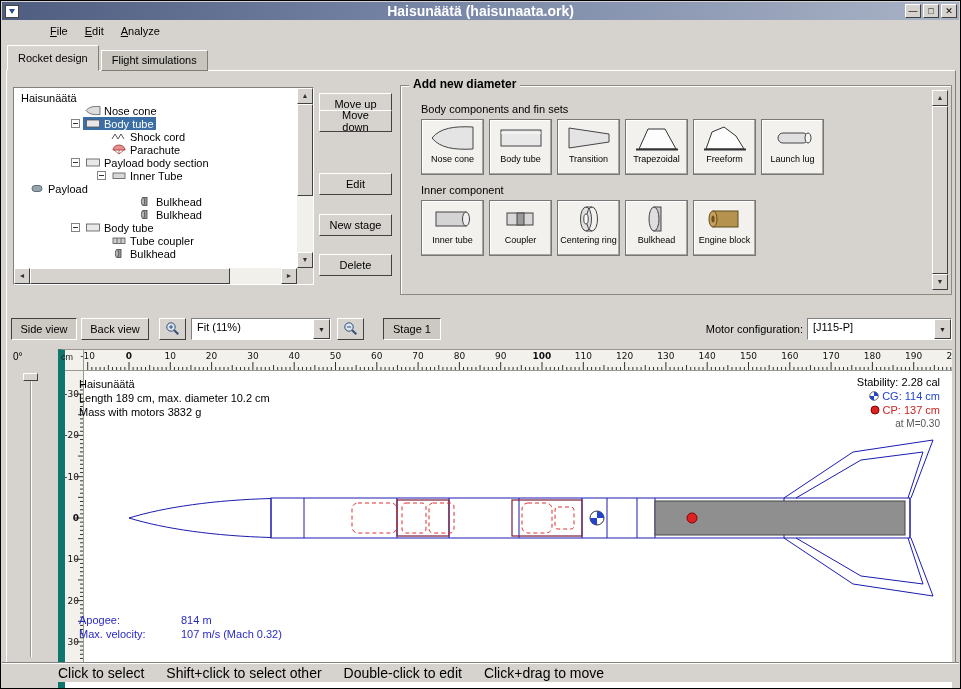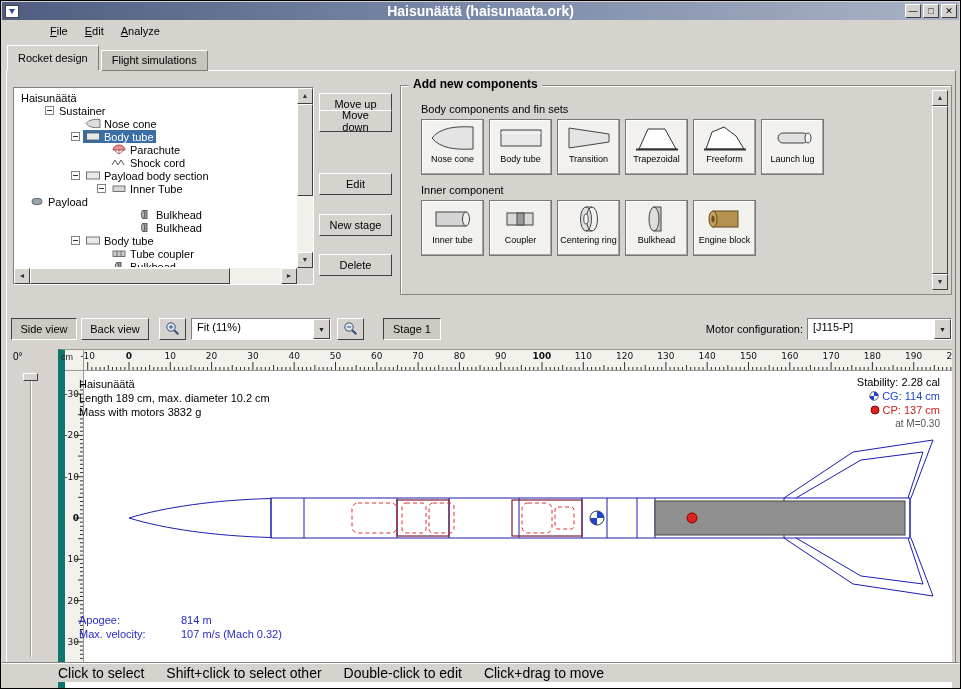--- a/index.html
+++ b/index.html
@@ -125,26 +125,20 @@
     </div>
   <div class="tabpane"></div>
 
   <div class="tree-panel">
     <div class="tree-rows">
         <div class="tree-row" style="padding-left: 4px;">
           <span class="tree-label">
             <span>Haisunäätä</span>
           </span>
         </div>
-        <div class="tree-row" style="padding-left: 30px;">
-          <span class="expander"></span>
-          <span class="tree-label">
-            <span>Sustainer</span>
-          </span>
-        </div>
         <div class="tree-row" style="padding-left: 56px;">
           <span class="expander-space"></span>
           <span class="tree-label">
             <span class="tree-icon">
               <svg viewBox="0 0 16 11">
                 <path d="M1,5.5 C4,2 8,1 15,1.5 L15,9.5 C8,10 4,9 1,5.5 Z" fill="#ddd" stroke="#555" stroke-width="0.8"></path>
               </svg>
             </span>
             <span>Nose cone</span>
           </span>
@@ -158,36 +152,36 @@
               </svg>
             </span>
             <span>Body tube</span>
           </span>
         </div>
         <div class="tree-row" style="padding-left: 82px;">
           <span class="expander-space"></span>
           <span class="tree-label">
             <span class="tree-icon">
               <svg viewBox="0 0 16 11">
+                <polyline points="1,8 4,3 7,8 10,3 13,8" fill="none" stroke="#555" stroke-width="1"></polyline>
+              </svg>
+            </span>
+            <span>Shock cord</span>
+          </span>
+        </div>
+        <div class="tree-row" style="padding-left: 82px;">
+          <span class="expander-space"></span>
+          <span class="tree-label">
+            <span class="tree-icon">
+              <svg viewBox="0 0 16 11">
                 <path d="M2,6 A6,5 0 0 1 14,6 Z" fill="#e89090" stroke="#a03030" stroke-width="0.8"></path>
                 <path d="M3,6 L8,10 M8,6 L8,10 M13,6 L8,10" stroke="#a03030" fill="none" stroke-width="0.7"></path>
               </svg>
             </span>
             <span>Parachute</span>
-          </span>
-        </div>
-        <div class="tree-row" style="padding-left: 82px;">
-          <span class="expander-space"></span>
-          <span class="tree-label">
-            <span class="tree-icon">
-              <svg viewBox="0 0 16 11">
-                <polyline points="1,8 4,3 7,8 10,3 13,8" fill="none" stroke="#555" stroke-width="1"></polyline>
-              </svg>
-            </span>
-            <span>Shock cord</span>
           </span>
         </div>
         <div class="tree-row" style="padding-left: 56px;">
           <span class="expander"></span>
           <span class="tree-label">
             <span class="tree-icon">
               <svg viewBox="0 0 16 11">
                 <rect x="1.5" y="2" width="13" height="7" fill="#e8e8e8" stroke="#555" stroke-width="0.8"></rect>
               </svg>
             </span>
@@ -292,21 +286,21 @@
 
   <div id="action-buttons">
       <button class="win-btn" style="left: 318px; top: 92px; width: 73px;">Move up</button>
       <button class="win-btn" style="left: 318px; top: 109px; width: 73px;">Move down</button>
       <button class="win-btn" style="left: 318px; top: 172px; width: 73px;">Edit</button>
       <button class="win-btn" style="left: 318px; top: 213px; width: 73px;">New stage</button>
       <button class="win-btn" style="left: 318px; top: 253px; width: 73px;">Delete</button>
     </div>
 
   <div class="groupbox">
-    <span class="legend">Add new components</span>
+    <span class="legend">Add new diameter</span>
     <div class="comp-body">
         <div class="comp-group-label">Body components and fin sets</div>
         <div class="comp-row">
           <div class="comp-btn">
             <div class="comp-icon">
               <svg viewBox="0 0 46 30">
                 <path d="M2,15 C10,5 24,3 43,4 L43,26 C24,27 10,25 2,15 Z" fill="#e4e4e4" stroke="#444"></path>
               </svg>
             </div>
             <div class="comp-label">Nose cone</div>

